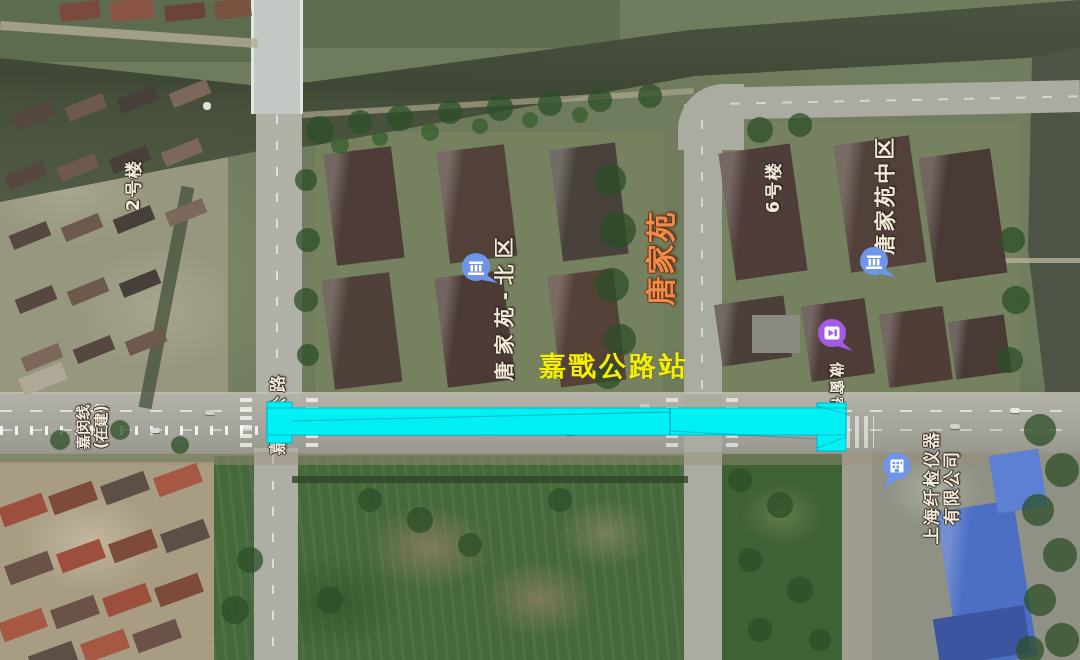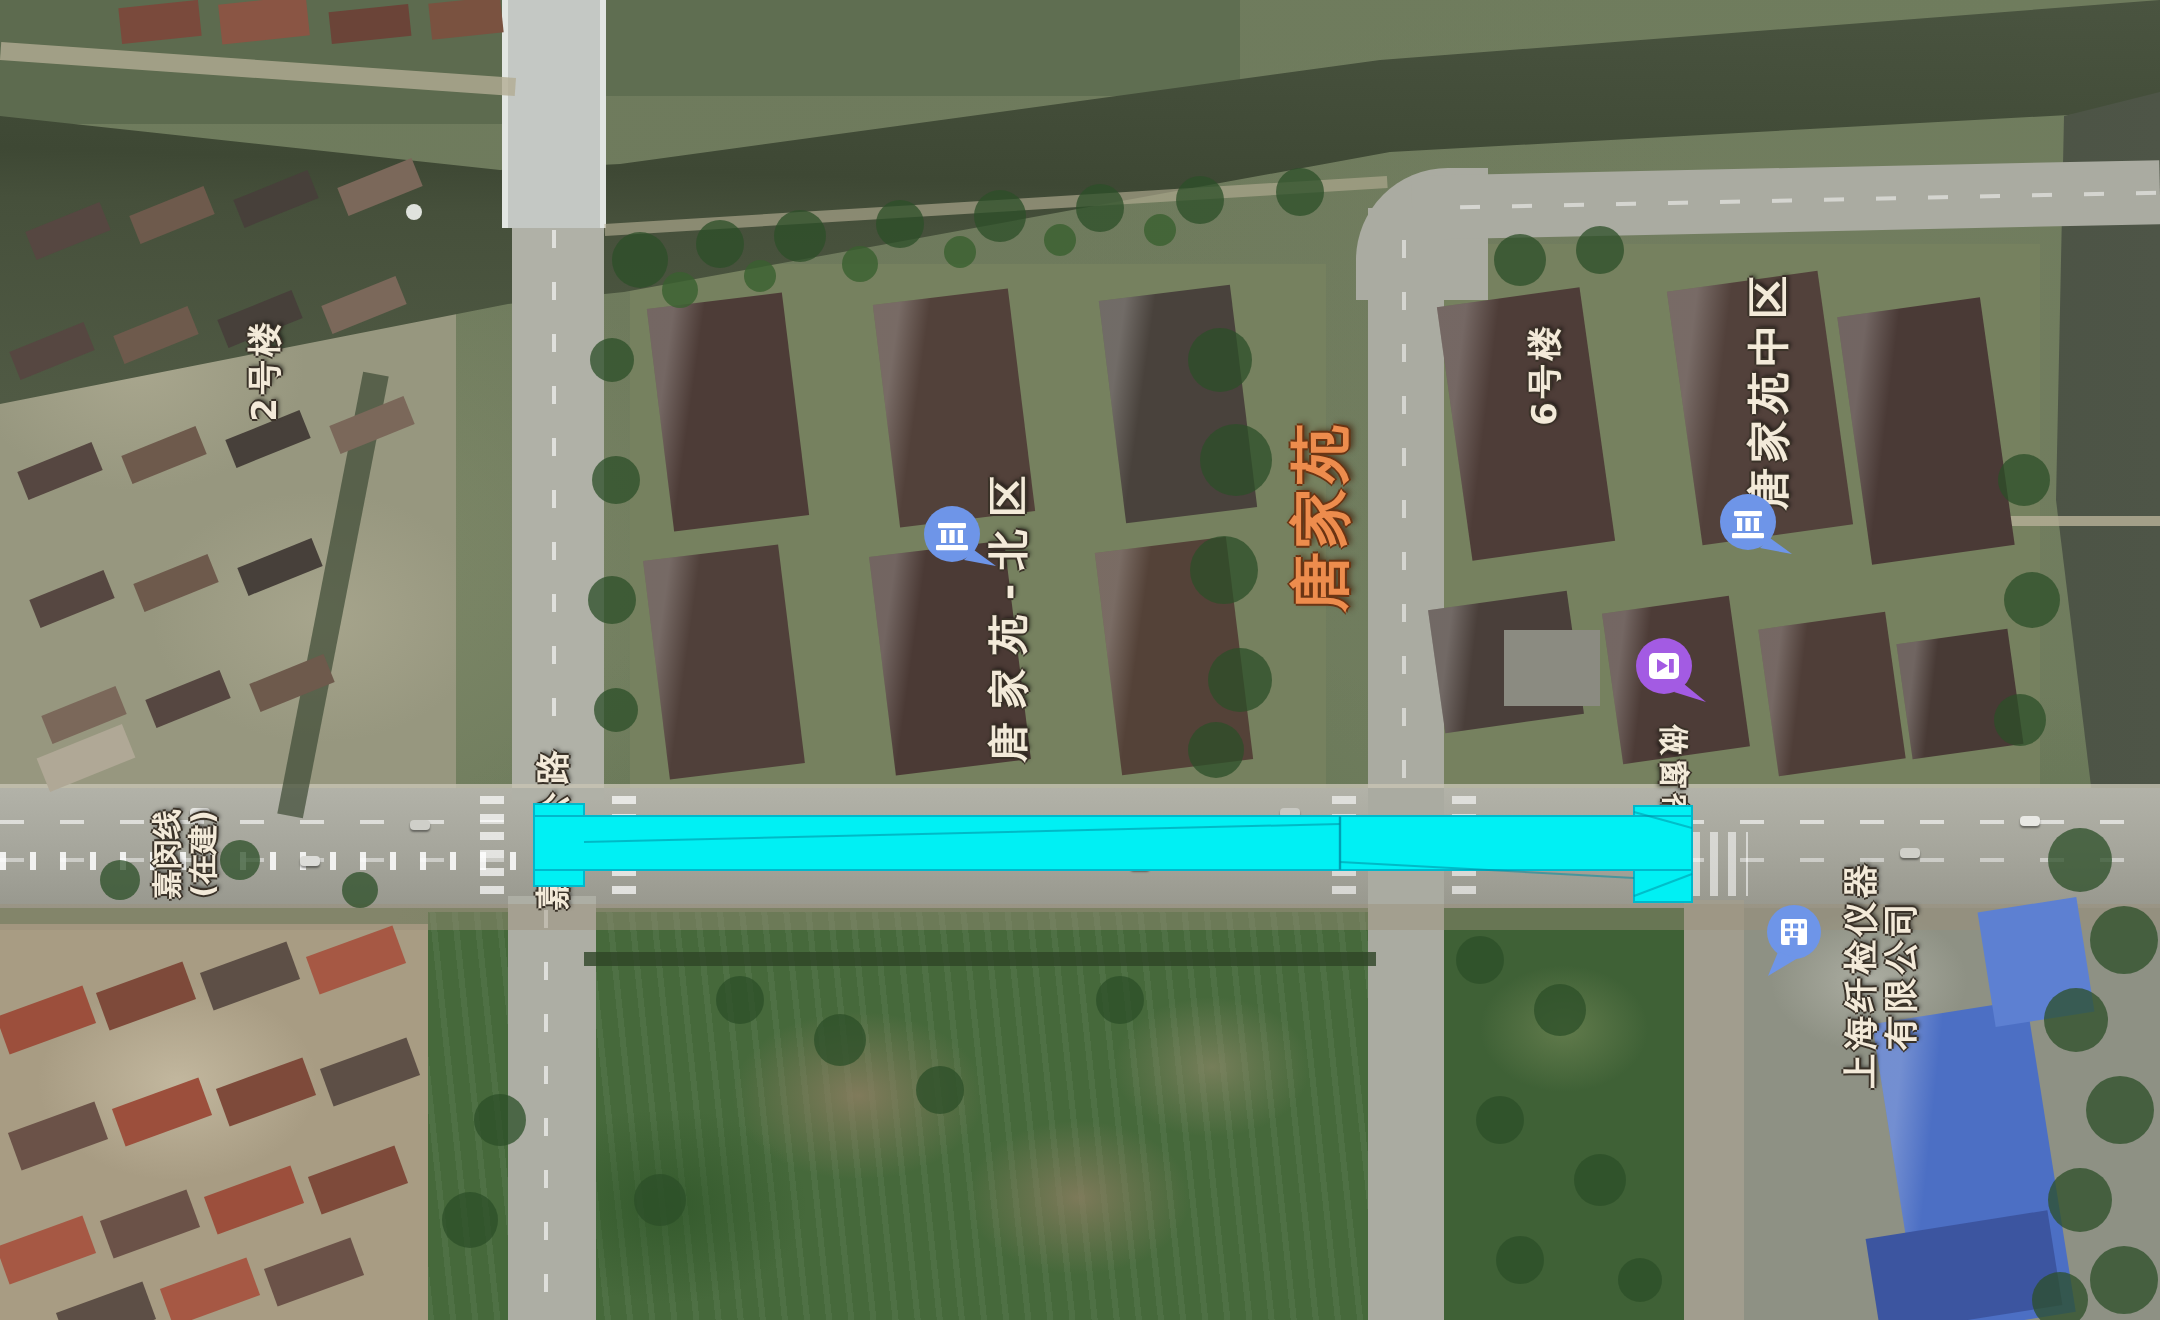--- a/index.html
+++ b/index.html
@@ -235,20 +235,21 @@
 
   <div class="maplabel rotccw" style="left:277px;top:413px;font-size:17px;letter-spacing:4px;">嘉戬公路</div>
 
   <div class="maplabel rotcw" style="left:836px;top:388px;font-size:15px;letter-spacing:2px;">做窗帘</div>
 
   <div class="maplabel rotccw two-line" style="left:941px;top:487px;font-size:17px;letter-spacing:2px;">
     <span>上海纤检仪器</span>
     <span>有限公司</span>
   </div>
 
+  <div class="maplabel center" style="left:614px;top:366px;font-size:27px;color:#f6f000;letter-spacing:3px;font-weight:600;text-shadow:0 0 2px rgba(60,60,0,.35);">嘉戬公路站</div>
 
   <div class="pin" style="left:460px;top:252px;">
     <svg width="40" height="36" viewBox="0 0 40 36">
       <circle cx="16" cy="15" r="14" fill="#6e95e8"></circle>
       <path d="M27 23 L38 31 L22 28 Z" fill="#6e95e8"></path>
       <rect x="9" y="9.5" width="14" height="2.6" rx="0.6" fill="#fff"></rect>
       <rect x="10.5" y="13" width="2.6" height="6.5" fill="#fff"></rect>
       <rect x="14.7" y="13" width="2.6" height="6.5" fill="#fff"></rect>
       <rect x="18.9" y="13" width="2.6" height="6.5" fill="#fff"></rect>
       <rect x="8" y="20.5" width="16" height="2.6" rx="0.6" fill="#fff"></rect>

